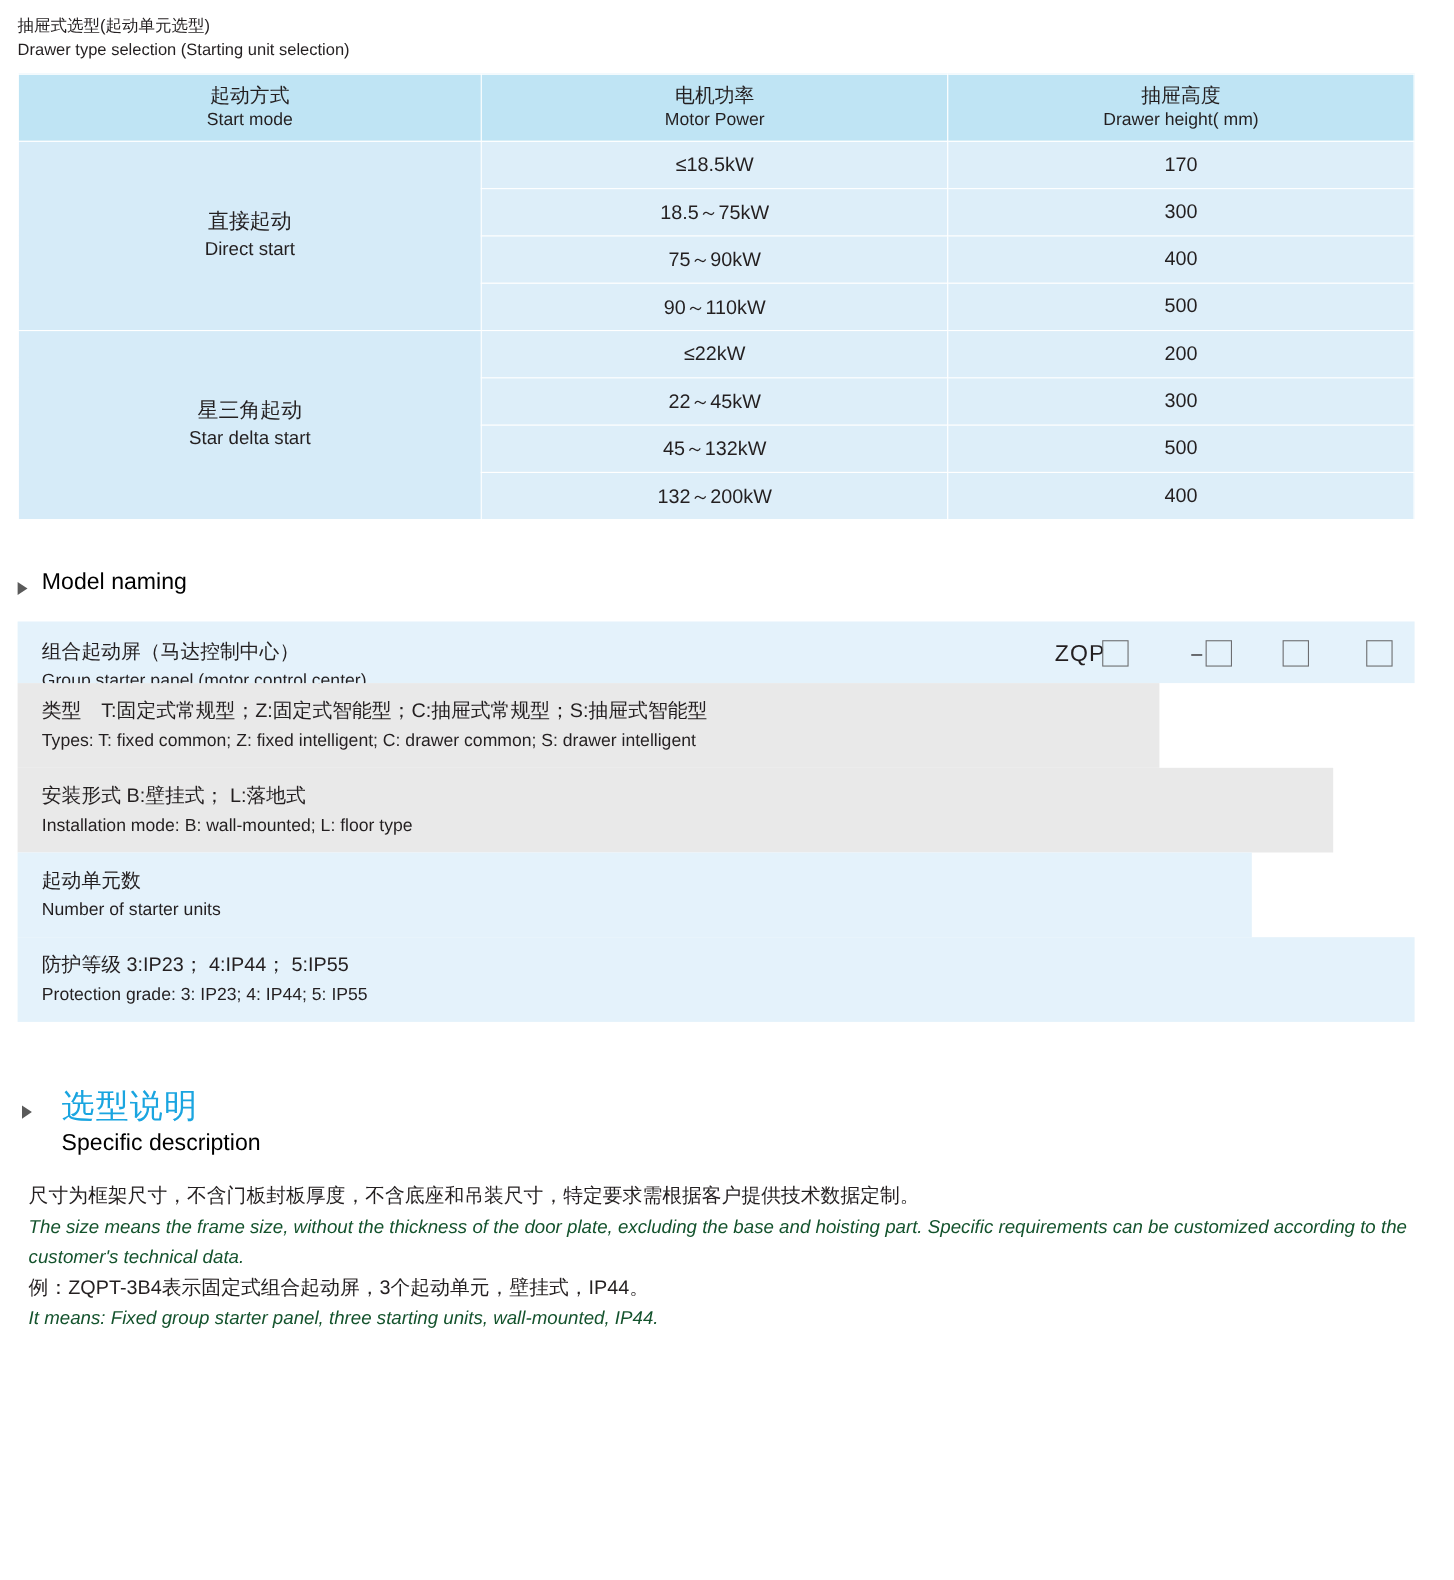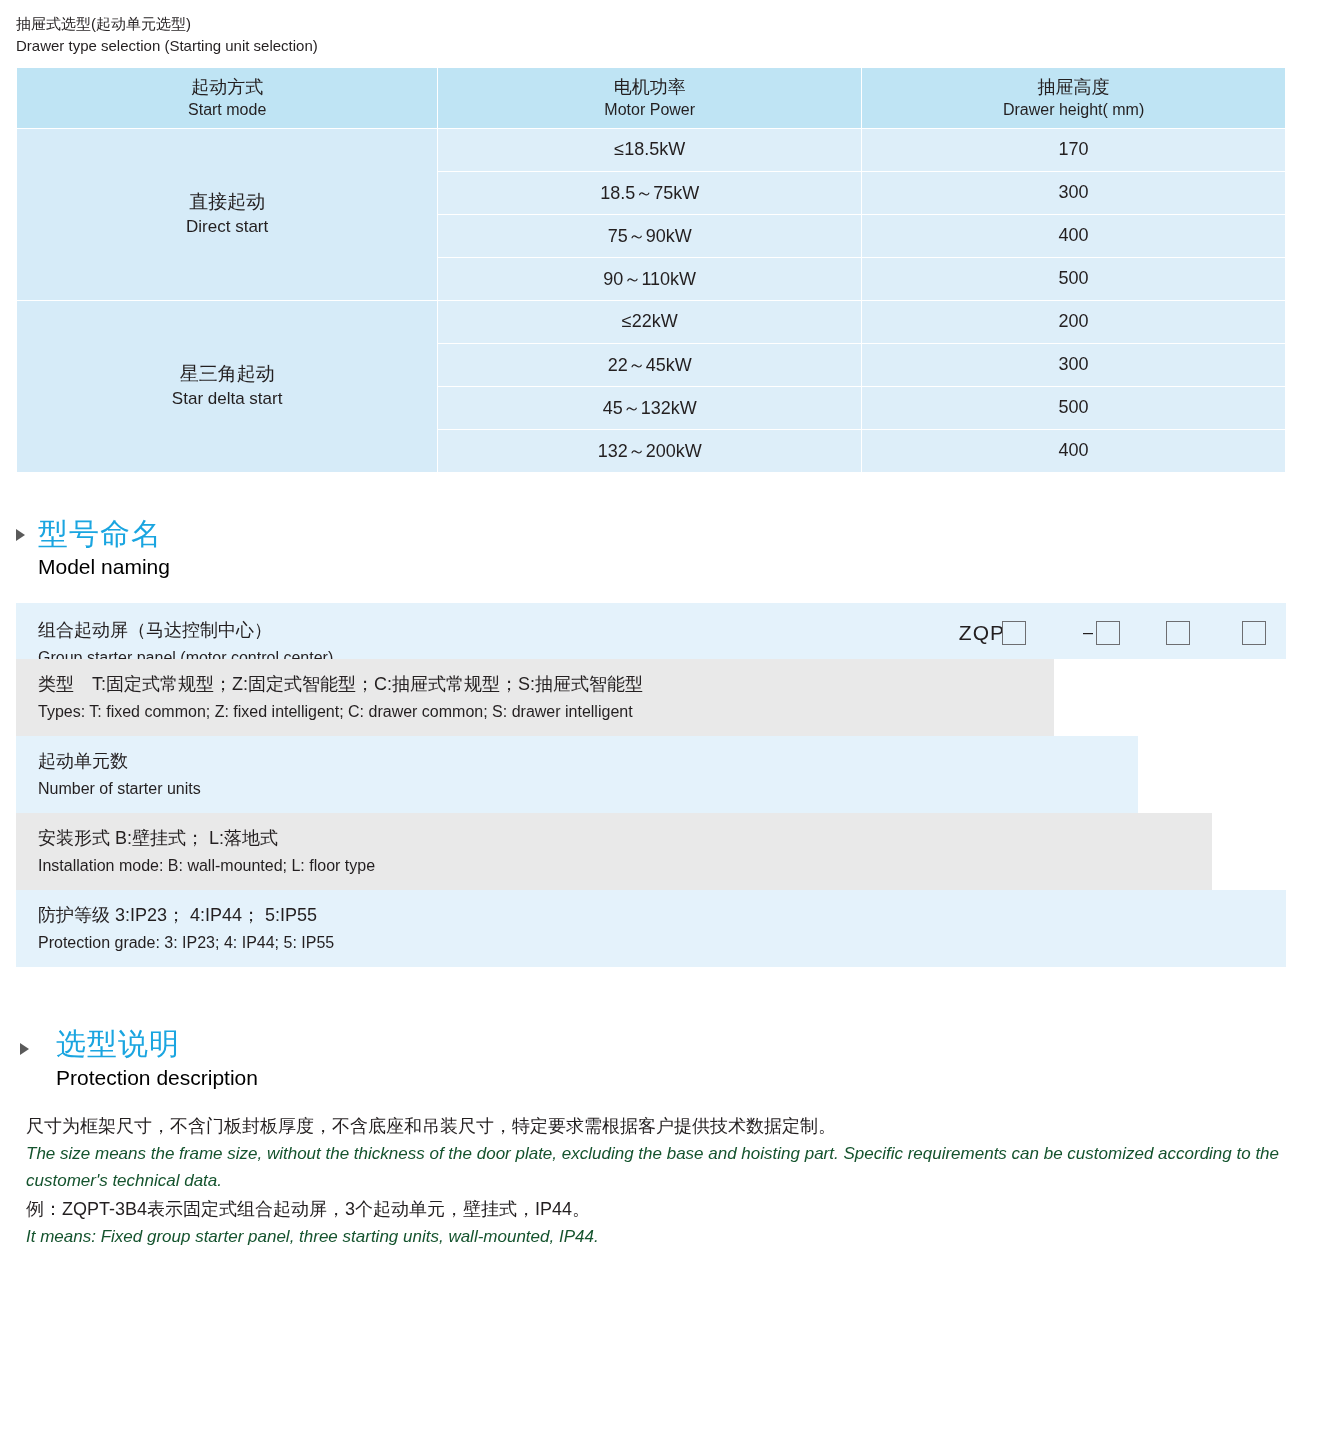--- a/index.html
+++ b/index.html
@@ -249,21 +249,20 @@
         <tr>
           <td>132～200kW</td>
           <td>400</td>
         </tr>
       </tbody>
     </table>
   </div>
 
   <div class="section-head">
     <span class="tri"></span>
-    <div class="cn">型号命名</div>
     <div class="en">Model naming</div>
   </div>
 
   <div class="naming">
 
     <div class="naming-row nr0">
       <div class="cn">组合起动屏（马达控制中心）</div>
       <div class="en">Group starter panel (motor control center)</div>
       <div class="zqp">ZQP</div>
       <div class="boxrow">
@@ -276,40 +275,40 @@
         <span class="gap-c"></span>
         <span class="sqr"></span>
       </div>
     </div>
 
     <div class="naming-row nr1">
       <div class="cn">类型　T:固定式常规型；Z:固定式智能型；C:抽屉式常规型；S:抽屉式智能型</div>
       <div class="en">Types: T: fixed common; Z: fixed intelligent; C: drawer common; S: drawer intelligent</div>
     </div>
 
+    <div class="naming-row nr3">
+      <div class="cn">安装形式  B:壁挂式； L:落地式</div>
+      <div class="en">Installation mode: B: wall-mounted; L: floor type</div>
+    </div>
+
     <div class="naming-row nr2">
       <div class="cn">起动单元数</div>
       <div class="en">Number of starter units</div>
     </div>
 
-    <div class="naming-row nr3">
-      <div class="cn">安装形式  B:壁挂式； L:落地式</div>
-      <div class="en">Installation mode: B: wall-mounted; L: floor type</div>
-    </div>
-
     <div class="naming-row nr4">
       <div class="cn">防护等级  3:IP23； 4:IP44； 5:IP55</div>
       <div class="en">Protection grade:  3: IP23; 4: IP44; 5: IP55</div>
     </div>
   </div>
 
   <div class="section-head indent" style="margin-top:60px;">
     <span class="tri"></span>
     <div class="cn">选型说明</div>
-    <div class="en">Protection description</div>
+    <div class="en">Specific description</div>
   </div>
 
   <div class="desc">
     <p class="cn">尺寸为框架尺寸，不含门板封板厚度，不含底座和吊装尺寸，特定要求需根据客户提供技术数据定制。</p>
     <p class="en">The size means the frame size, without the thickness of the door plate, excluding the base and hoisting part. Specific requirements can be customized according to the customer's technical data.</p>
     <p class="cn">例：ZQPT-3B4表示固定式组合起动屏，3个起动单元，壁挂式，IP44。</p>
     <p class="en">It means: Fixed group starter panel, three starting units, wall-mounted, IP44.</p>
   </div>
 
 </div>

